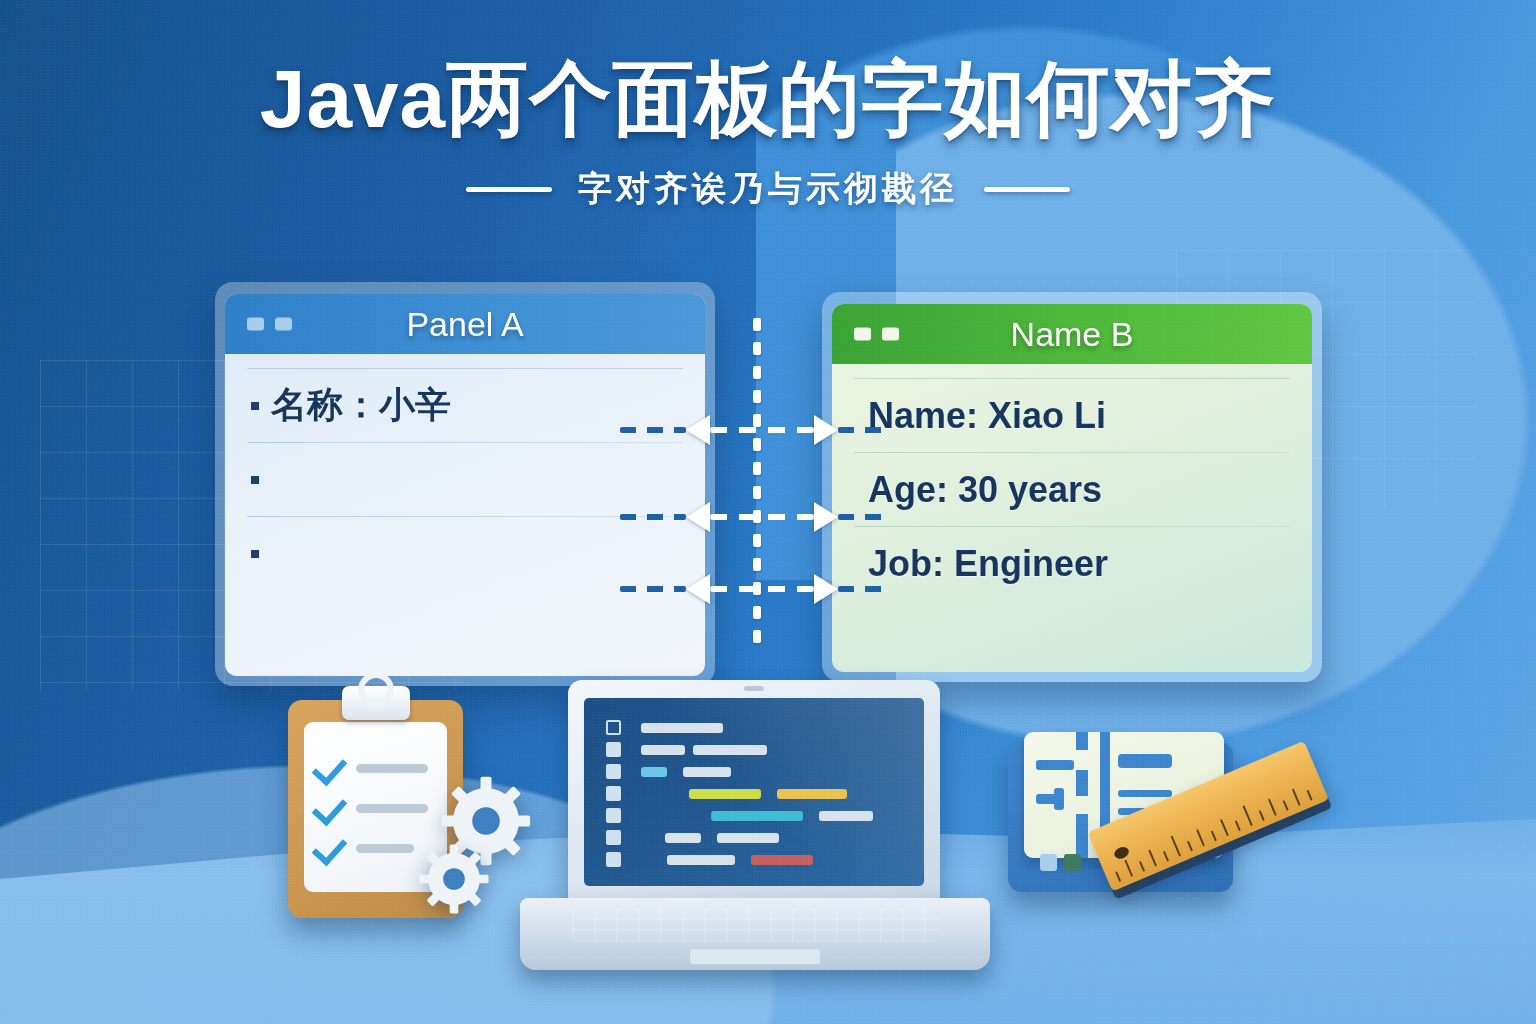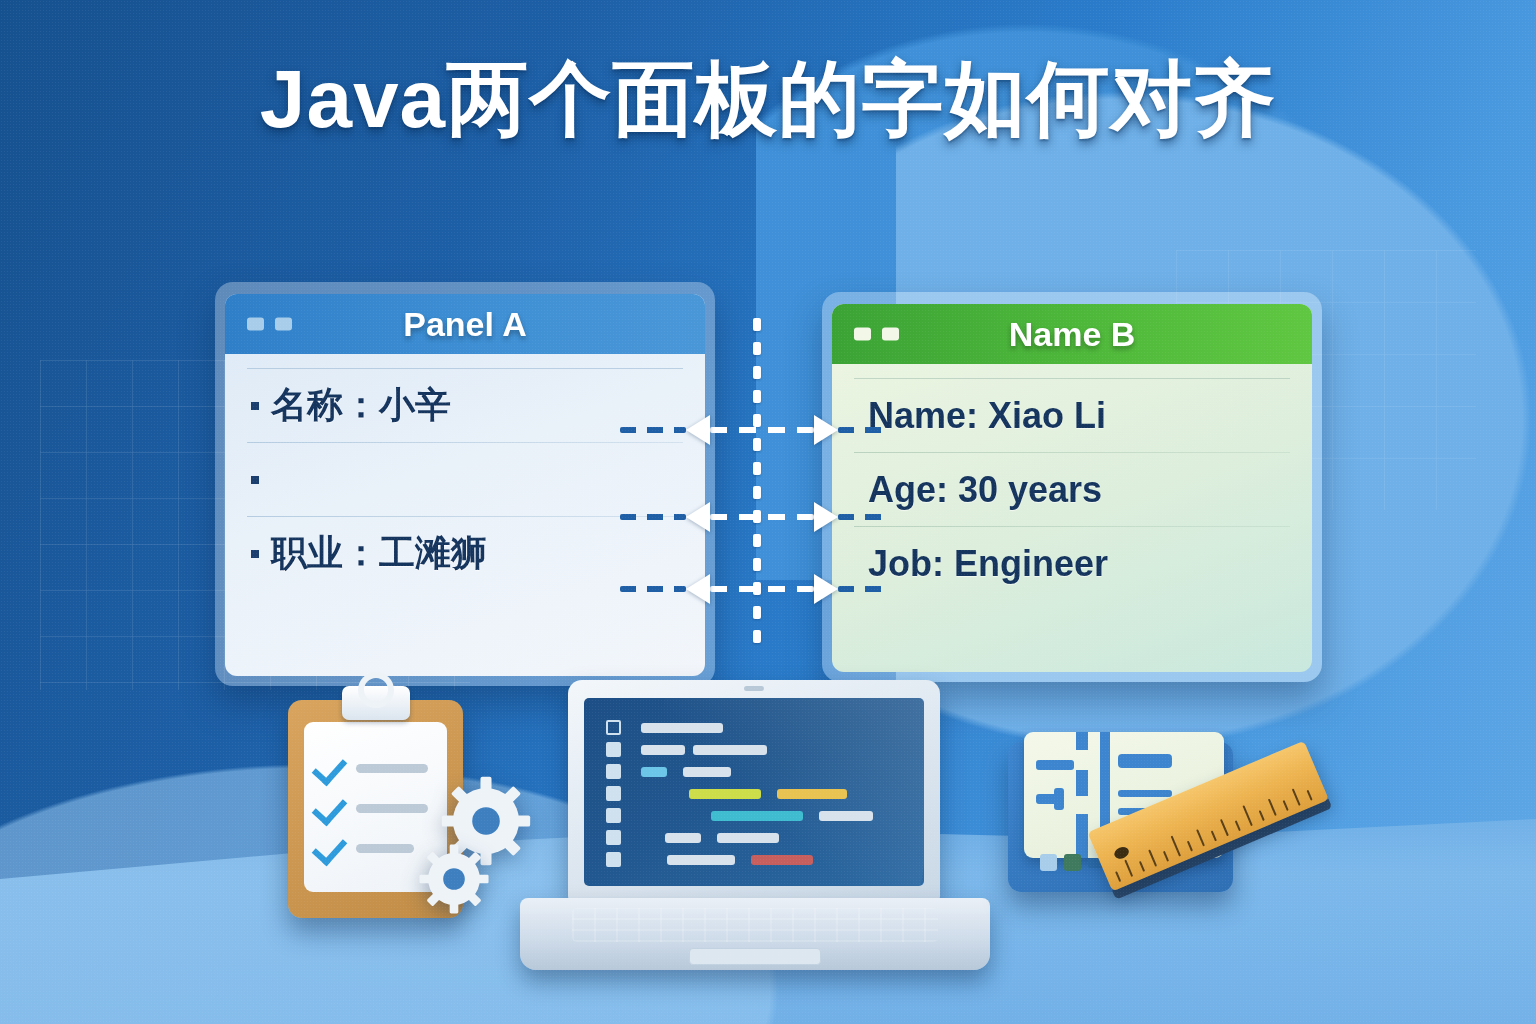--- a/index.html
+++ b/index.html
@@ -56,21 +56,21 @@
     text-shadow:0 3px 6px rgba(8,45,90,.5);}
 
   
   .panel{position:absolute;border-radius:18px;padding:12px 10px 10px 10px;
      background:rgba(255,255,255,.30);
      box-shadow:0 18px 34px rgba(8,40,80,.35);}
   .panel-inner{border-radius:12px;overflow:hidden;height:100%;display:flex;flex-direction:column;}
   .panel-head{height:60px;display:flex;align-items:center;position:relative;flex:0 0 auto;}
   .dots{position:absolute;left:22px;top:50%;transform:translateY(-50%);display:flex;gap:11px;}
   .dot{width:17px;height:13px;border-radius:3px;}
-  .panel-title{width:100%;text-align:center;font-size:34px;font-weight:bold;color:#ffffff;
+  .panel-title{width:100%;text-align:center;font-size:34px;font-weight:normal;color:#ffffff;
      text-shadow:0 3px 5px rgba(0,0,0,.30);}
   .panel-body{flex:1 1 auto;padding:0;position:relative;}
   .row{height:73px;display:flex;align-items:center;padding-left:26px;position:relative;}
   .sep{height:1px;margin:0 22px;}
   .bullet{width:8px;height:8px;margin-right:12px;flex:0 0 auto;}
   .rowtext{font-size:36px;font-weight:bold;white-space:nowrap;}
 
   
   #panelA{left:215px;top:282px;width:480px;height:382px;}
   #panelA .panel-inner{background:linear-gradient(160deg,#dce9f6 0%,#e9f1f9 45%,#f2f6fb 100%);}
@@ -176,20 +176,25 @@
   <div class="bg-wave w3"></div>
   <div class="bg-wave w1"></div>
   <div class="bg-wave w2"></div>
   <div class="floor"></div>
   <div class="floor2"></div>
   <div class="grid-faint"></div>
   <div class="grid-faint2"></div>
 
   <div class="title-wrap">
     <div class="main-title">Java两个面板的字如何对齐</div>
+    <div class="sub-wrap">
+      <span class="sub-rule"></span>
+      <span class="subtitle">字对齐诶乃与示彻戡径</span>
+      <span class="sub-rule"></span>
+    </div>
   </div>
 
   <div class="panel" id="panelA">
     <div class="panel-inner">
       <div class="panel-head">
         <span class="dots">
           <i class="dot"></i>
           <i class="dot"></i>
         </span>
         <span class="panel-title">Panel A</span>
@@ -200,21 +205,20 @@
           <span class="bullet"></span>
           <span class="rowtext">名称：小辛</span>
         </div>
         <div class="sep"></div>
         <div class="row">
           <span class="bullet"></span>
         </div>
         <div class="sep"></div>
         <div class="row">
           <span class="bullet"></span>
-          <span class="rowtext">职业：工滩狮</span>
         </div>
       </div>
     </div>
   </div>
 
   <div class="panel" id="panelB">
     <div class="panel-inner">
       <div class="panel-head">
         <span class="dots">
           <i class="dot"></i>

